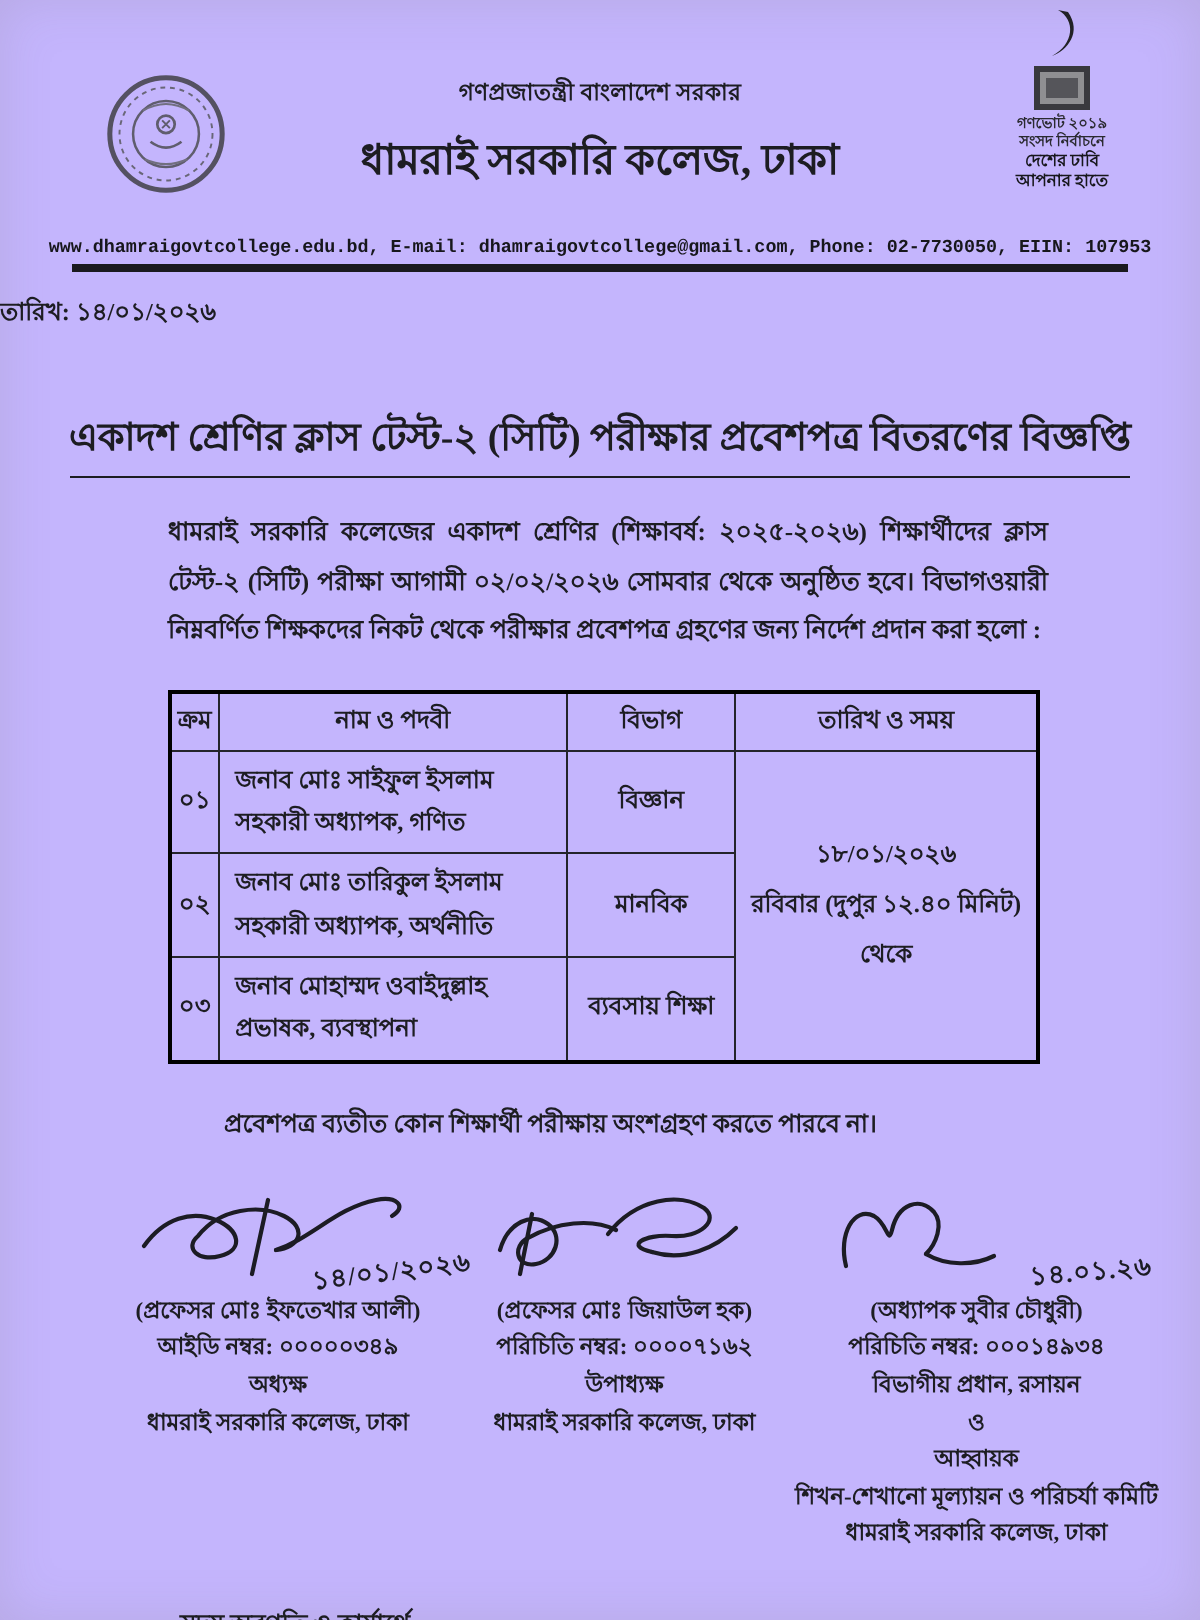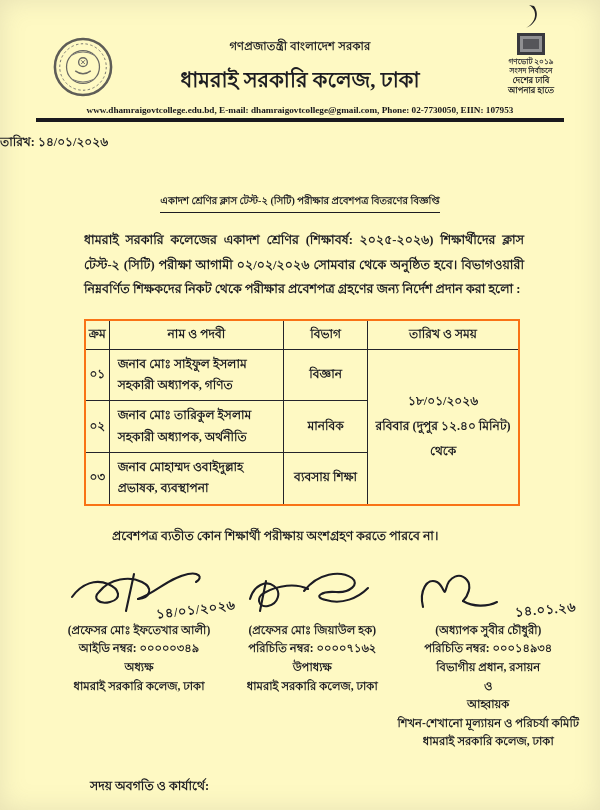--- a/index.html
+++ b/index.html
@@ -1,44 +1,44 @@
 <!DOCTYPE html>
 <html lang="bn"><head>
 <meta charset="utf-8">
 <style>
   * { margin:0; padding:0; box-sizing:border-box; }
   html,body { background:#e8e8e6; }
   .paper {
     width:600px; height:810px; margin:0 auto; position:relative;
-    background:#fef9c3; color:#1d1d22; overflow:hidden;
+    background:#c4b5fd; color:#1d1d22; overflow:hidden;
     font-family:"Liberation Serif","DejaVu Sans",serif;
     box-shadow:inset 0 0 26px rgba(120,118,110,0.18);
   }
   
   .header { position:relative; padding-top:38px; }
   .seal { position:absolute; left:52px; top:36px; width:62px; height:62px; opacity:.82; }
   .head-center { text-align:center; }
   .govt-line { font-size:11.5px; font-weight:600; letter-spacing:.2px; }
   .college-name { font-size:21px; font-weight:700; margin-top:7px; }
-  .contact-line { font-family:Liberation Serif, serif; font-size:9.2px; font-weight:700; margin-top:6px; color:#17171c; }
+  .contact-line { font-family:Liberation Mono, monospace; font-size:9.2px; font-weight:700; margin-top:19px; color:#17171c; }
   .rule { margin:3px 36px 0 36px; height:3px; border-top:3.2px solid #1a1a1e; border-bottom:1.3px solid #1a1a1e; }
   .stamp { position:absolute; right:26px; top:4px; width:86px; text-align:center; }
   .stamp-curl { display:block; margin:0 auto; }
   .stamp-img { display:block; margin:2px auto 1px auto; }
   .stamp-line { font-size:7.4px; font-weight:600; line-height:1.25; color:#2a2a30; }
   .stamp-line.strong { font-size:8.4px; font-weight:800; color:#17171c; }
   .date-line { padding-right:58px; margin-top:11px; font-size:12.2px; font-weight:600; }
   
   .title-wrap { text-align:center; margin-top:37px; }
-  .title { display:inline-block; font-size:10px; font-weight:700; border-bottom:1.7px solid #1d1d22; padding-bottom:2px; }
+  .title { display:inline-block; font-size:19px; font-weight:700; border-bottom:1.7px solid #1d1d22; padding-bottom:2px; }
   .body-par { margin:15px 76px 0 84px; font-size:12.6px; font-weight:600; line-height:1.95; text-align:justify; }
   
   table.sched { border-collapse:collapse; margin:17px 0 0 84px; width:436px; font-size:12.2px; font-weight:600; }
   table.sched th, table.sched td { border:1.4px solid #24242a; }
-  table.sched { border:2px solid #f97316; }
+  table.sched { border:2px solid #000000; }
   table.sched th { padding:4px 2px; text-align:center; font-weight:700; }
   td.c-serial { width:23px; text-align:center; }
   td.c-name { width:166px; padding:4px 8px; line-height:1.75; }
   td.c-dept { width:80px; text-align:center; }
   td.c-sched { width:144px; text-align:center; line-height:2.05; padding:4px; }
   table.sched tbody td { height:39px; }
   
   .warning { margin:21px 0 0 112px; font-size:12.4px; font-weight:600; }
   .sig-area { display:flex; margin-top:22px; padding:0 10px 0 40px; }
   .sig-block { text-align:center; }

